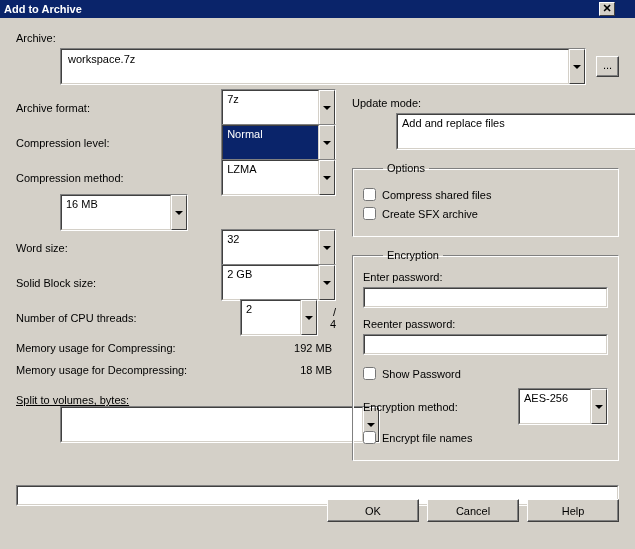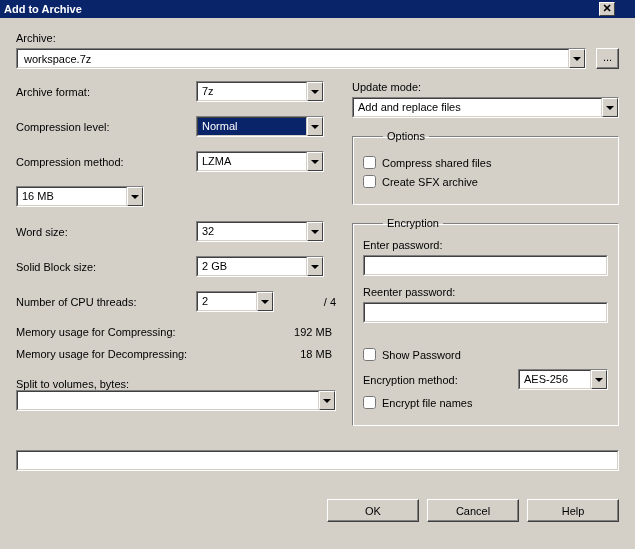--- a/index.html
+++ b/index.html
@@ -40,21 +40,22 @@
     height: 531px;
   }
   .row { display:flex; align-items:center; margin-bottom:6px; }
   .lbl { color:#000; }
   .field-row { margin-bottom: 4px; }
   .combo {
     display:flex; align-items:stretch;
     border:1px solid #808080;
     border-right-color:#fff; border-bottom-color:#fff;
     background:#c2410c;
-    height:21px;
+    height:37px;
+    margin-left:44px;
   }
   .combo-inner{
     flex:1;
     border:1px solid #404040;
     border-right-color:#d4d0c8; border-bottom-color:#d4d0c8;
     padding:2px 4px;
     background:#fff;
     color:#000;
     white-space:nowrap; overflow:hidden;
   }
@@ -223,21 +224,21 @@
 
       <div class="mem-line">
         <span>Memory usage for Compressing:</span>
         <span>192 MB</span>
       </div>
       <div class="mem-line" style="margin-bottom:18px;">
         <span>Memory usage for Decompressing:</span>
         <span>18 MB</span>
       </div>
 
-      <div class="lbl" style="margin-bottom:0;">Split to volumes, bytes:</div>
+      <div class="lbl" style="margin-bottom:0;text-decoration:underline;">Split to volumes, bytes:</div>
       <div class="combo" style="width:100%;">
         <div class="combo-inner"><input class="native" value="" style=""></div>
         <div class="combo-btn"></div>
       </div>
     </div>
 
     <div class="col-right">
       <div class="lbl" style="margin-bottom:4px;">Update mode:</div>
       <div class="combo" style="width:100%; margin-bottom:12px;">
         <div class="combo-inner">Add and replace files</div>
@@ -261,21 +262,21 @@
         <div class="lbl" style="margin:2px 0 4px 0;">Enter password:</div>
         <div class="text-input">
             <div class="text-input-inner"><input class="native" type="password" style=""></div>
           </div>
 
         <div class="lbl" style="margin:10px 0 4px 0;">Reenter password:</div>
         <div class="text-input">
             <div class="text-input-inner"><input class="native" type="password" style=""></div>
           </div>
 
-        <div class="chk-row" style="margin-top:25px;">
+        <div class="chk-row" style="margin-top:12px;">
           <input type="checkbox" style="">
           <span>Show Password</span>
         </div>
 
         <div class="enc-row">
           <span class="lbl" style="flex:1;">Encryption method:</span>
           <div class="combo" style="width:90px;">
             <div class="combo-inner">AES-256</div>
             <div class="combo-btn"></div>
           </div>

